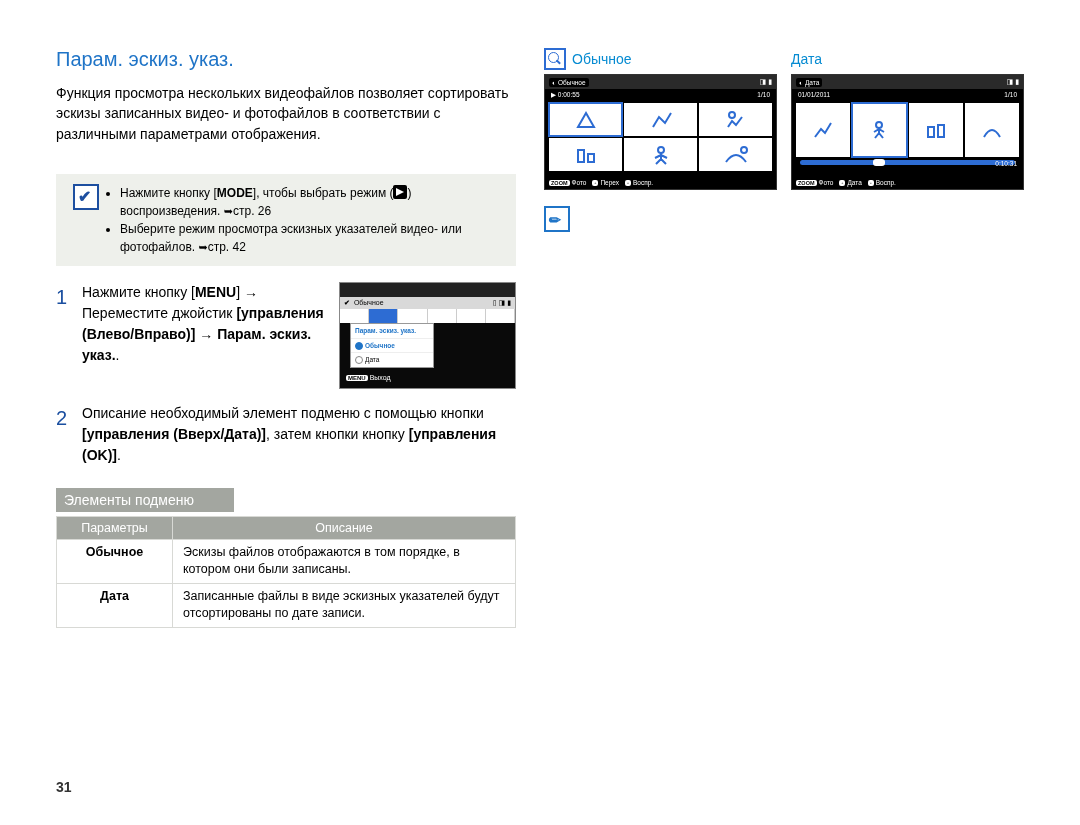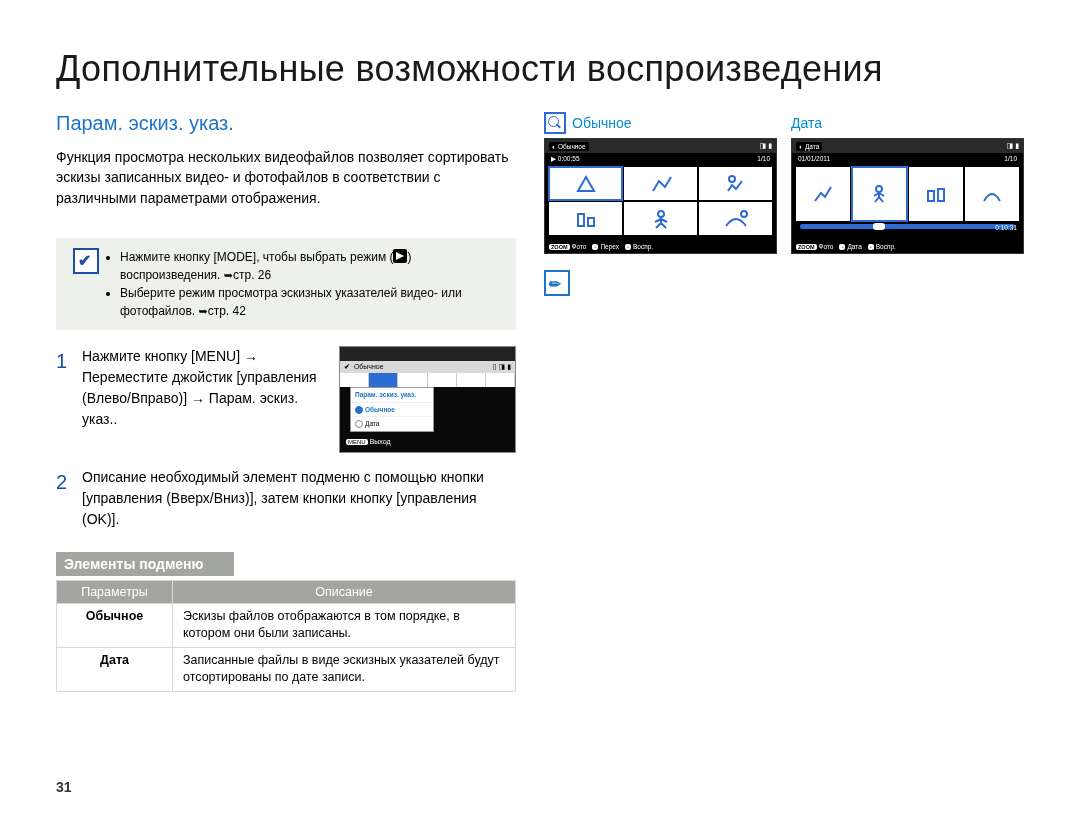--- a/index.html
+++ b/index.html
@@ -9,44 +9,44 @@
   .col{flex:1;min-width:0}
   .col-left{flex:0 0 460px}
   .col-right{flex:1}
   .subhead{color:#1f74c7;font-size:20px;margin-bottom:12px}
   .intro{font-size:14px;line-height:1.45;margin-bottom:30px}
   .notebox{background:#eef0eb;display:flex;align-items:flex-start;padding:10px 12px;margin-bottom:16px}
   .notebox .icon-cell{flex:0 0 36px;display:flex;align-items:flex-start;justify-content:center}
   .check-icon{width:22px;height:22px;border:2px solid #1d4fa0;position:relative;background:#fff}
   .check-icon span{position:absolute;left:3px;top:3px;color:#1d4fa0;font-weight:700;font-size:16px;line-height:1}
   .notebox ul{margin:0;padding-left:16px;font-size:12px;line-height:1.5}
-  .notebox b{font-weight:400}
+  .notebox b{font-weight:700}
   .play-icon-inline{display:inline-block;width:14px;height:14px;background:#000;border-radius:2px;vertical-align:-2px;position:relative}
   .play-icon-inline::before{content:"";position:absolute;left:3px;top:3px;border-style:solid;border-width:4px 0 4px 8px;border-color:transparent transparent transparent #fff}
   .arrow-ref{display:inline-block;font-family:Arial;font-size:11px}
   .step-row{display:flex;gap:10px;margin-bottom:10px;font-size:14px;line-height:1.5}
   .step-num{flex:0 0 16px;color:#1b4fa0;font-size:20px}
   .step-body{flex:1}
-  .step-body b{font-weight:400}
+  .step-body b{font-weight:700}
   .menu-screenshot{float:right;width:175px;height:105px;border:1px solid #888;margin-left:8px;margin-bottom:4px;background:#0a0a0a;position:relative;font-size:7px}
   .menu-screenshot .bar{height:14px;background:#222}
   .menu-screenshot .status{height:12px;background:#d9d9d9;display:flex;align-items:center;padding:0 4px;color:#000;font-size:7px;gap:4px}
   .menu-screenshot .status span:first-child{font-weight:700}
   .menu-screenshot .tabrow{height:14px;background:#fff;display:flex}
   .menu-screenshot .tabrow div{flex:1;border-right:1px solid #ccc}
   .menu-screenshot .tabrow .sel{background:#2d6cd3}
   .menu-screenshot .popup{position:absolute;left:10px;top:40px;background:#fff;border:1px solid #999;width:82px;font-size:6.5px}
   .menu-screenshot .popup .ph{color:#1f74c7;padding:2px 4px;font-weight:700}
   .menu-screenshot .popup .it{padding:2px 4px;border-top:1px solid #eee;display:flex;align-items:center;gap:2px;color:#000}
   .menu-screenshot .popup .it.sel{color:#1f74c7;font-weight:700}
   .menu-screenshot .popup .dot{width:6px;height:6px;border-radius:50%;border:1px solid #888;flex:0 0 auto}
   .menu-screenshot .popup .dot.on{background:#1f74c7;border-color:#1f74c7}
   .menu-screenshot .foot{position:absolute;left:6px;bottom:4px;color:#fff;font-size:7px}
   .menu-screenshot .foot b{background:#fff;color:#000;border-radius:2px;padding:0 2px;margin-right:2px;font-size:6px}
-  .submenu-head{background:#a3a6a0;color:#fff;font-weight:700;font-size:14px;padding:4px 8px;display:inline-block;margin-top:12px;width:162px}
+  .submenu-head{background:#a3a6a0;color:#fff;font-weight:400;font-size:14px;padding:4px 8px;display:inline-block;margin-top:12px;width:162px}
   .table{width:100%;border-collapse:collapse;font-size:12.5px;margin-top:4px}
   .table th{background:#a3a6a0;color:#fff;font-weight:400;padding:4px 8px;text-align:center;border:1px solid #d8d9d5}
   .table td{padding:4px 10px;border:1px solid #d8d9d5;line-height:1.4;vertical-align:top}
   .table td:first-child{font-weight:700;width:95px;text-align:center}
   
   .scr-row{display:flex;gap:14px;margin-bottom:4px;align-items:center}
   .scr-lbl{color:#068bd2;font-size:14px;flex:1;display:flex;align-items:center;gap:6px}
   .mag-icon{width:18px;height:18px;border:2px solid #2d6cd3;position:relative;display:inline-block}
   .mag-icon .ci{position:absolute;left:2px;top:2px;width:9px;height:9px;border:1.5px solid #2d6cd3;border-radius:50%}
   .mag-icon .ha{position:absolute;left:10px;top:11px;width:5px;height:1.5px;background:#2d6cd3;transform:rotate(45deg)}
@@ -68,21 +68,20 @@
   .screen.date .scroll .h{position:absolute;left:34%;width:12px;height:7px;top:-1px;background:#fff;border-radius:3px}
   .note-row{display:flex;gap:8px;font-size:12.5px;line-height:1.45;color:#000}
   .note-row .pen-icon{width:22px;height:22px;border:2px solid #1f74c7;position:relative;flex:0 0 22px}
   .note-row .pen-icon span{position:absolute;left:3px;top:2px;color:#1f74c7;font-size:14px;font-weight:700;transform:rotate(-45deg)}
   .pg{position:absolute;left:56px;bottom:30px;font-weight:700;font-size:14px;color:#333}
 </style>
 </head>
 <body>
 
 <div class="page">
-  <div class="title">Дополнительные возможности воспроизведения</div>
   <div class="cols">
 
     <div class="col col-left">
       <div class="subhead">Парам. эскиз. указ.</div>
       <div class="intro">Функция просмотра нескольких видеофайлов позволяет сортировать эскизы записанных видео- и фотофайлов в соответствии с различными параметрами отображения.</div>
 
       <div class="notebox">
         <div class="icon-cell">
             <div class="check-icon">
               <span>✔</span>
@@ -129,21 +128,21 @@
             </div>
             <div class="foot"><b>MENU</b><span>Выход</span></div>
           </div>
           <span>Нажмите кнопку [</span><b>MENU</b><span>] → Переместите джойстик </span><b>[управления (Влево/Вправо)]</b><span> → </span><b>Парам. эскиз. указ.</b><span>.</span>
         </div>
       </div>
 
       <div class="step-row">
         <div class="step-num">2</div>
         <div class="step-body">
-          <span>Описание необходимый элемент подменю с помощью кнопки </span><b>[управления (Вверх/Вниз)]</b><span>, затем кнопки кнопку </span><b>[управления (OK)]</b><span>.</span>
+          <span>Описание необходимый элемент подменю с помощью кнопки </span><b>[управления (Вверх/Дата)]</b><span>, затем кнопки кнопку </span><b>[управления (OK)]</b><span>.</span>
         </div>
       </div>
 
       <div class="submenu-head">Элементы подменю</div>
       <table class="table">
         <tbody>
             <tr>
               <th>Параметры</th>
               <th>Описание</th>
             </tr>

